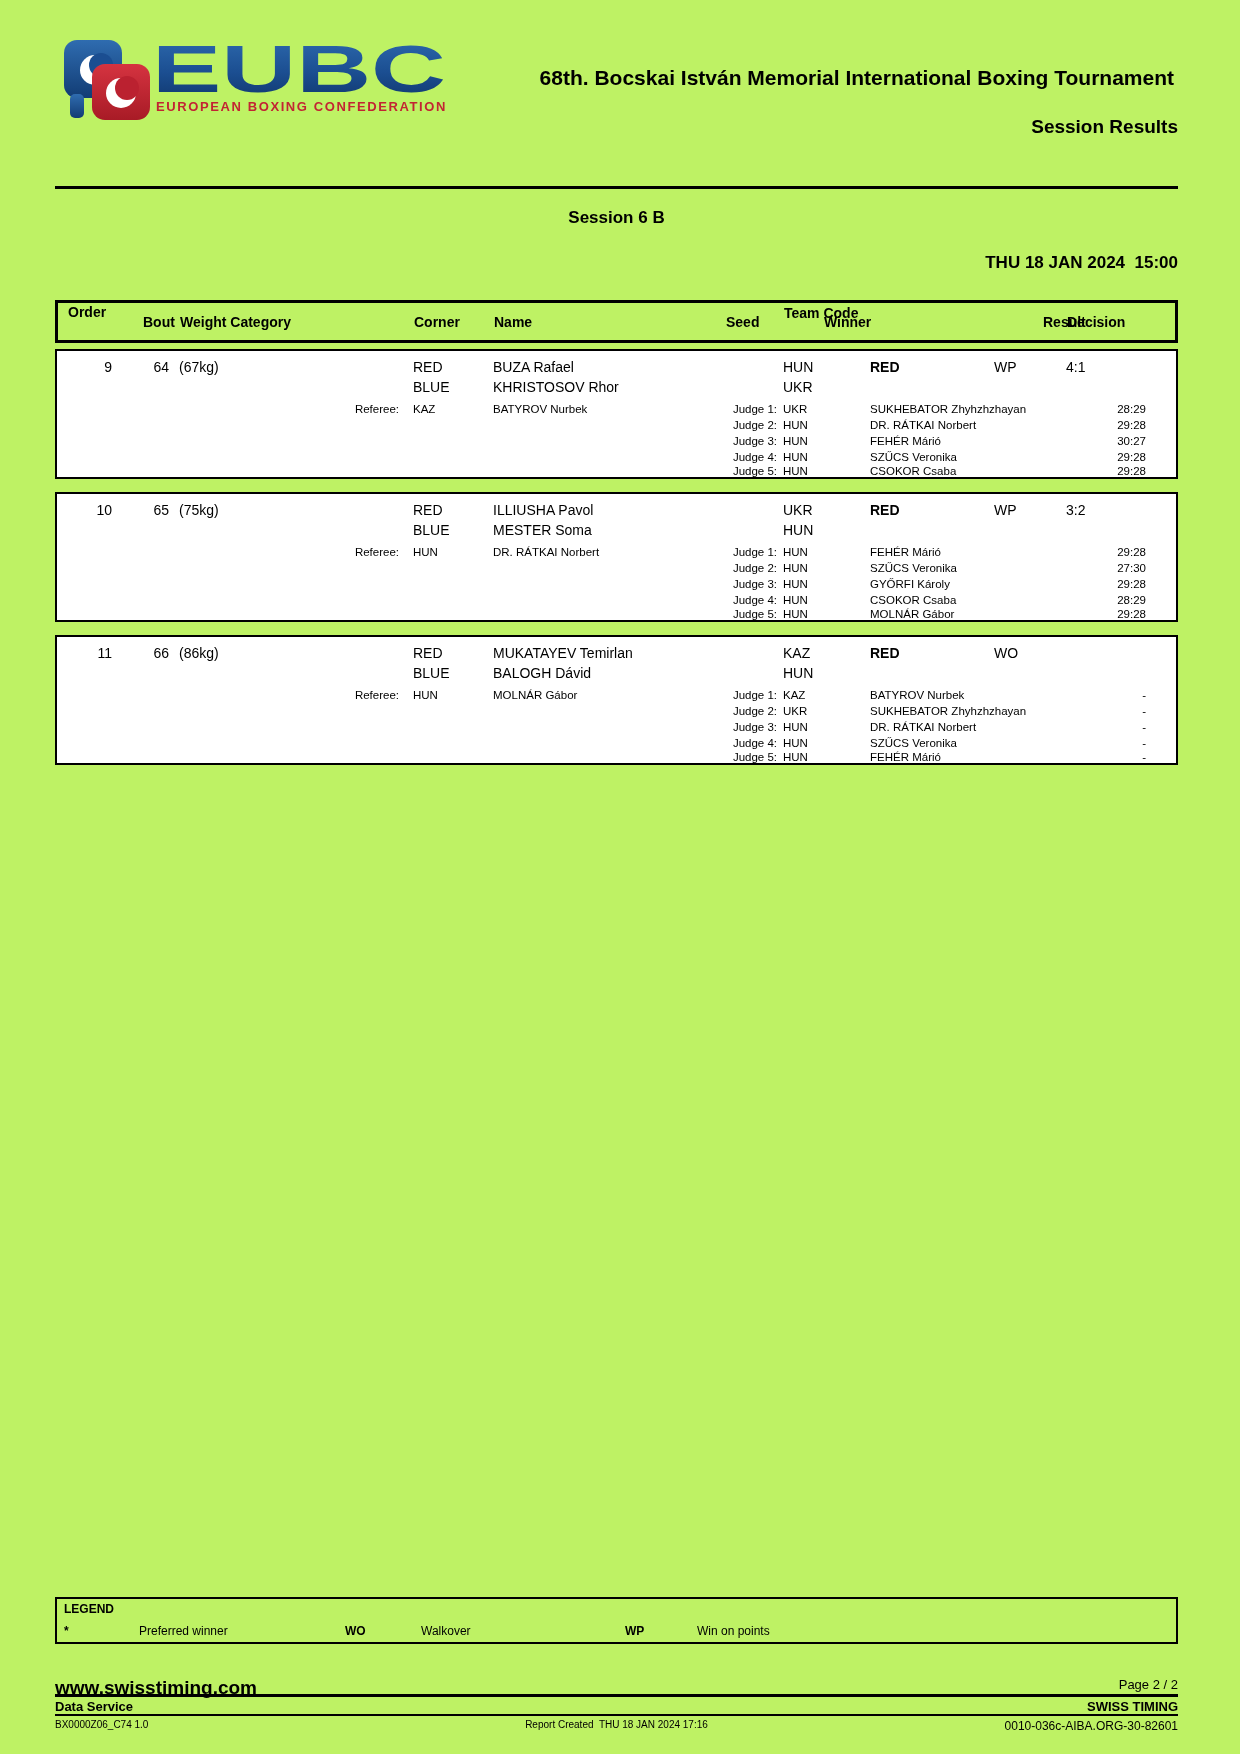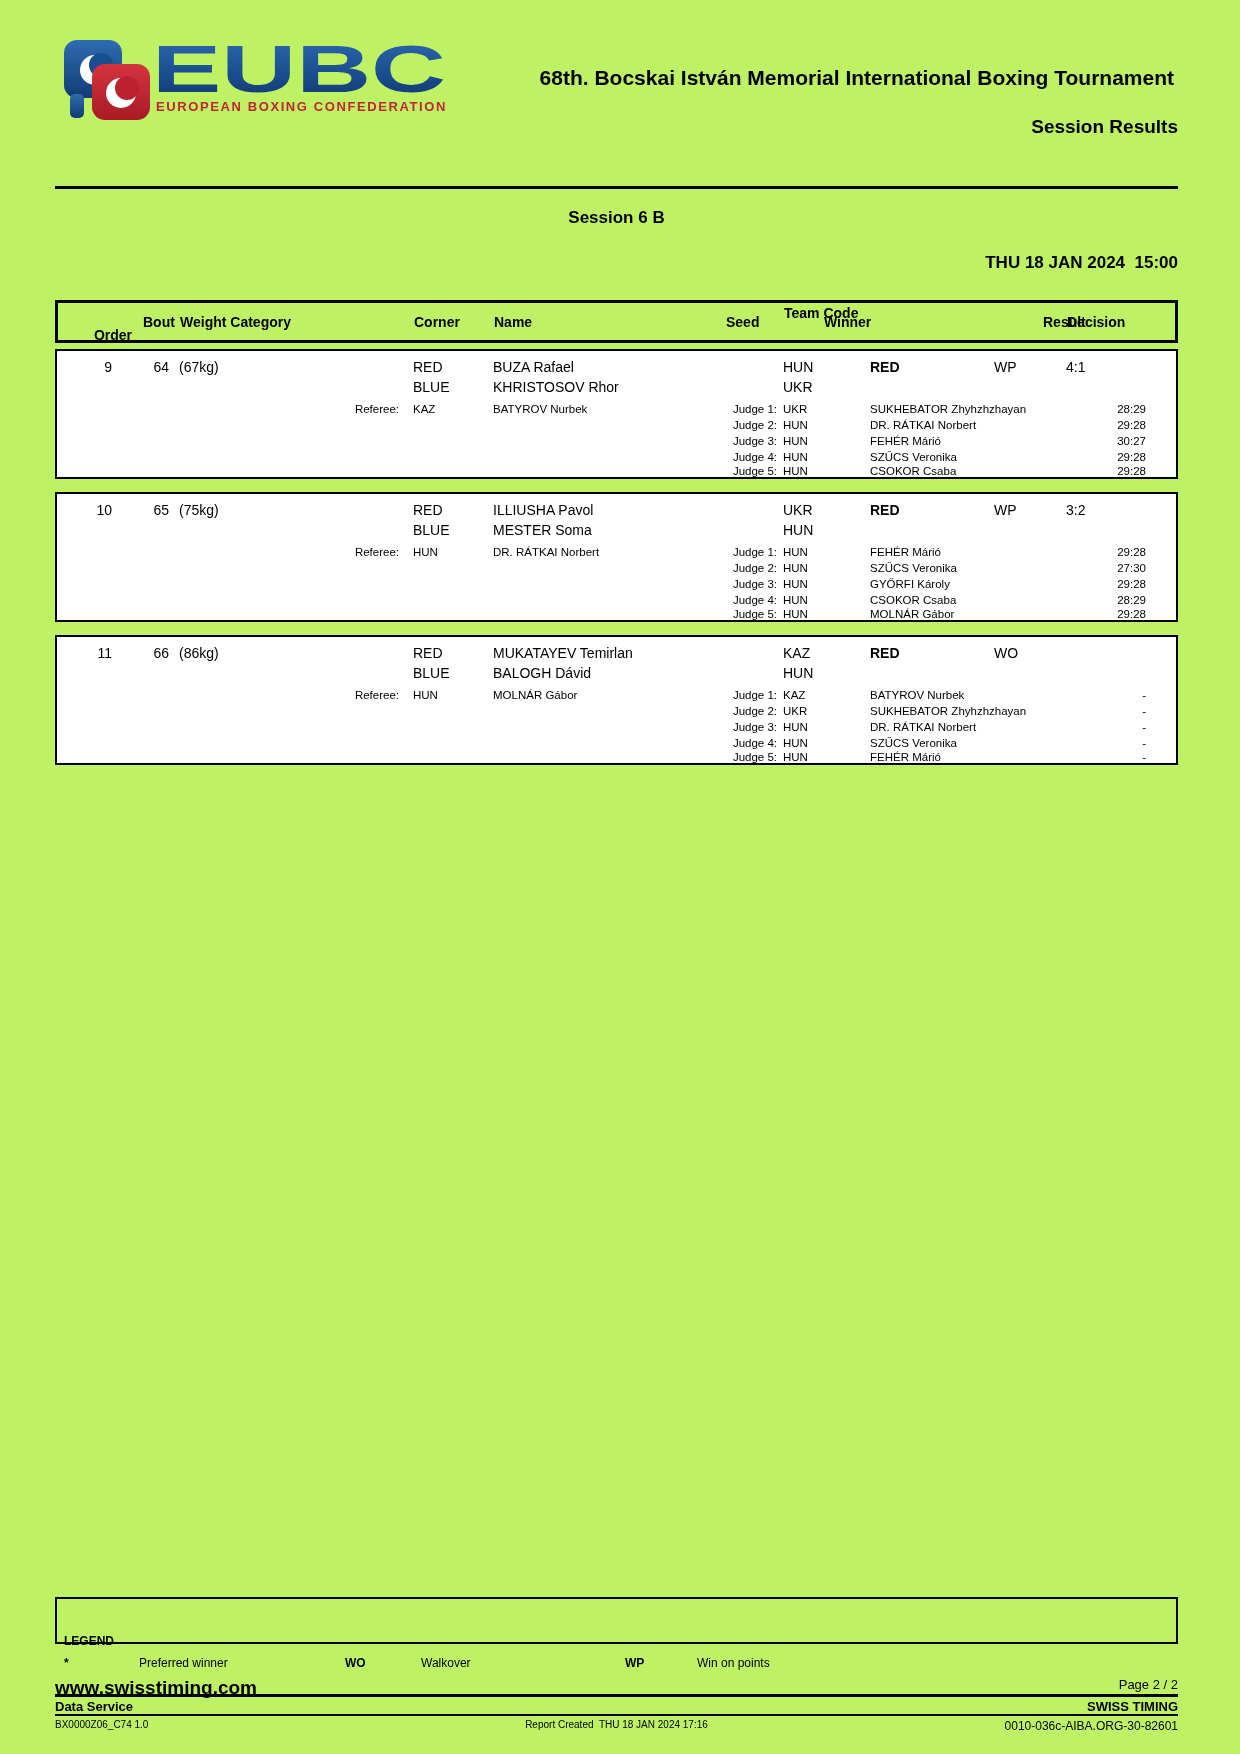--- a/index.html
+++ b/index.html
@@ -35,21 +35,21 @@
     position:absolute; left:55px; top:253px; width:1123px;
     text-align:right; font-size:17px; font-weight:bold; white-space:pre;
   }
 
   
   .thead-box {
     position:absolute; left:55px; top:300px; width:1123px; height:43px;
     border:3px solid #000; box-sizing:border-box;
   }
   .thead-box span { position:absolute; font-size:14px; font-weight:bold; white-space:nowrap; }
-  .th-order    { left:10px;  width:64px; top:24px; text-align:right; }
+  .th-order    { left:10px;  width:64px; top:1px; text-align:left; }
   .th-bout     { left:85px;  width:60px; top:11px; text-align:left; }
   .th-weight   { left:122px; top:11px; }
   .th-corner   { left:356px; top:11px; }
   .th-name     { left:436px; top:11px; }
   .th-seed     { left:668px; top:11px; }
   .th-team     { left:726px; top:2px;  white-space:pre-line; line-height:17px; }
   .th-winner   { left:766px; top:11px; }
   .th-result   { left:937px; top:11px;margin-left:48px; }
   .th-decision { left:1009px;top:11px; }
 
@@ -76,21 +76,21 @@
   .o-jlabel   { left:620px; width:100px; text-align:right; }
   .o-jteam    { left:726px; }
   .o-jname    { left:813px; }
   .o-jscore   { left:950px; width:139px; text-align:right; }
 
   
   .legend-box {
     position:absolute; left:55px; top:1597px; width:1123px; height:47px;
     border:2px solid #000; box-sizing:border-box;
   }
-  .legend-box span { position:absolute; font-size:12px; white-space:nowrap;margin-top:32px; }
+  .legend-box span { position:absolute; font-size:12px; white-space:nowrap; }
   .lg-title { left:7px;  top:3px;  font-weight:bold; }
   .lg-a1 { left:7px;   top:25px; font-weight:bold; }
   .lg-l1 { left:82px;  top:25px; }
   .lg-a2 { left:288px; top:25px; font-weight:bold; }
   .lg-l2 { left:364px; top:25px; }
   .lg-a3 { left:568px; top:25px; font-weight:bold; }
   .lg-l3 { left:640px; top:25px; }
 
   
   .ft-web  { position:absolute; left:55px; top:1677px; font-size:19px; font-weight:bold; text-decoration:underline; }

